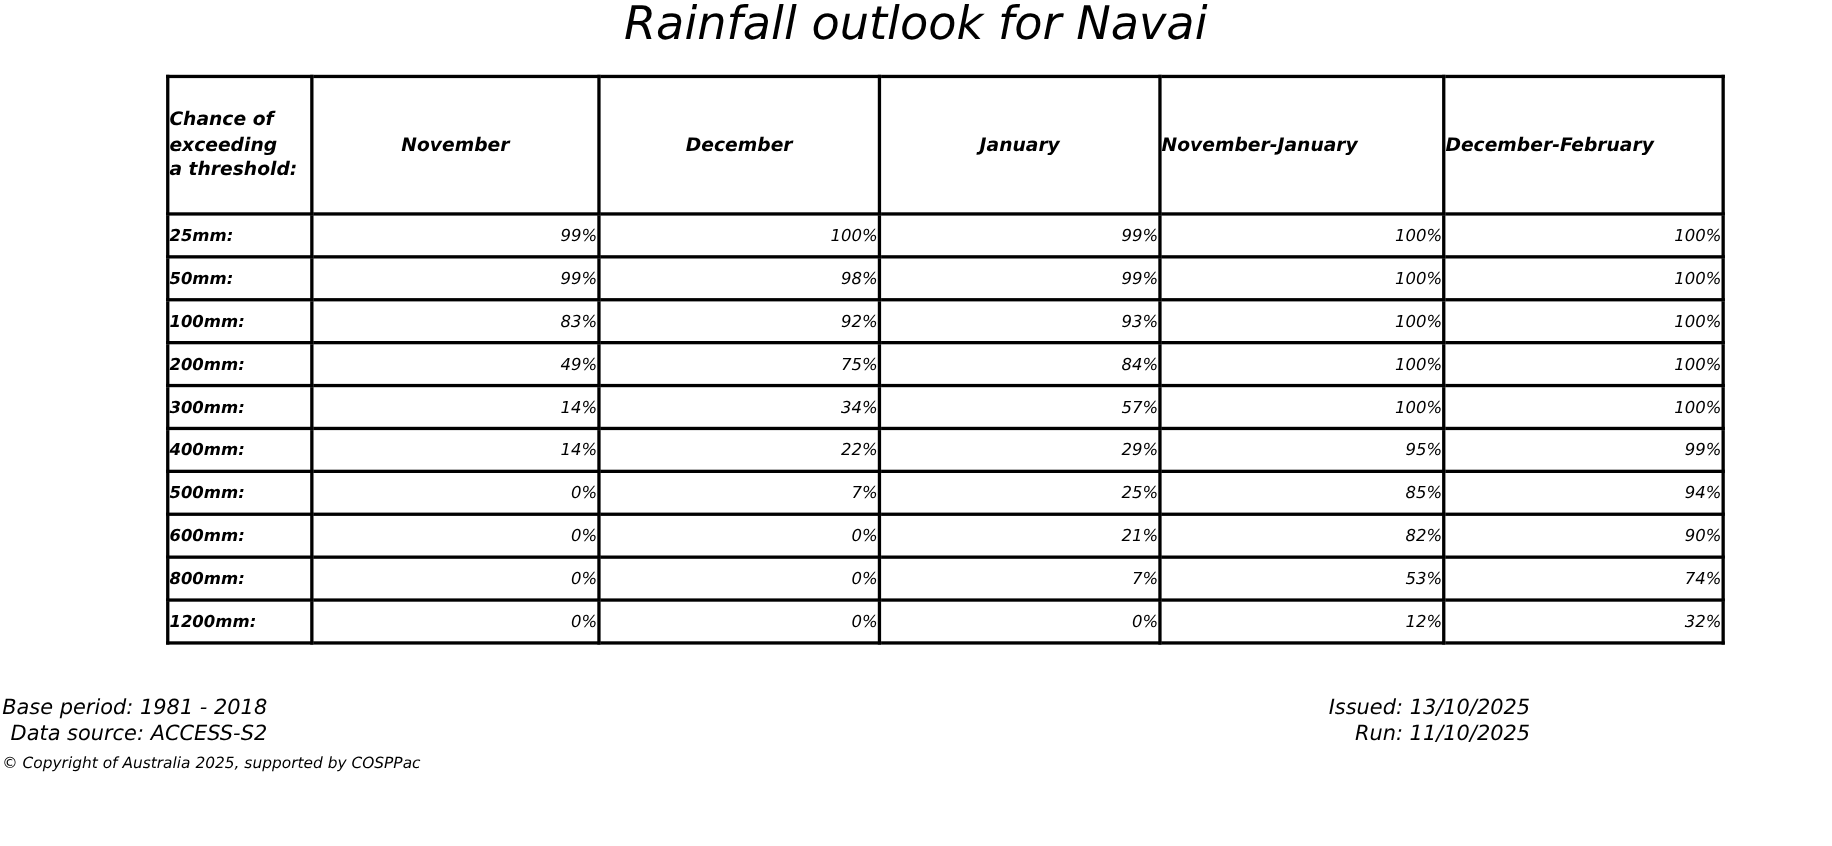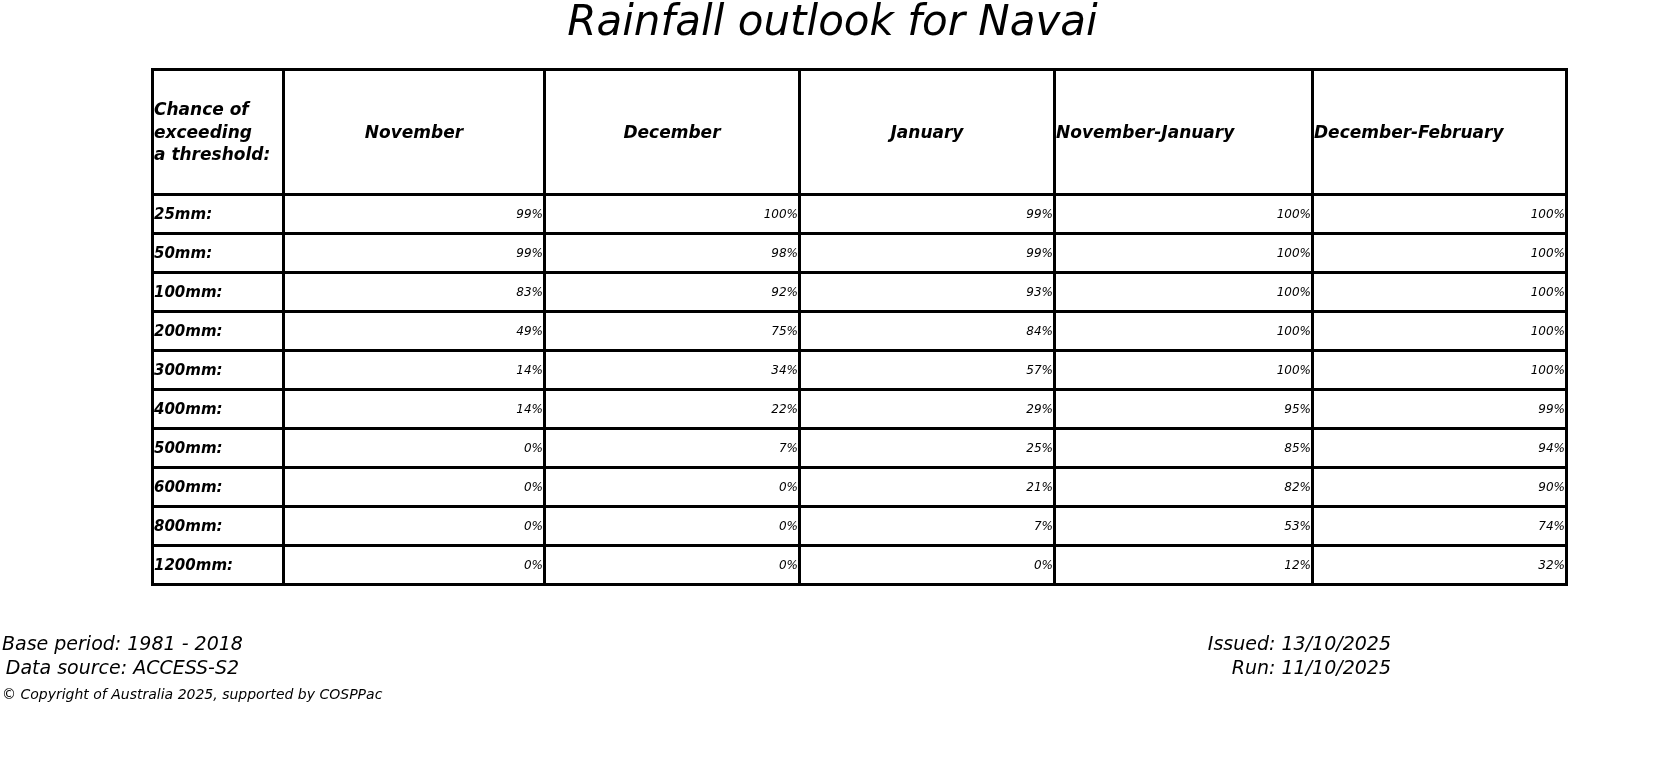--- a/index.html
+++ b/index.html
@@ -77,32 +77,32 @@
     height: 39px;
   }
   td.rowlabel {
     font-size: 15px;
     font-weight: bold;
     text-align: left;
     padding-left: 14px;
     margin-left: 12px;
   }
   td.val {
-    font-size: 12px;
+    font-size: 15px;
     font-weight: normal;
     text-align: right;
     padding-right: 16px;
   }
   .footer-left {
     position: absolute;
     left: 2px;
     top: 632px;
     font-size: 19px;
     line-height: 1.25;
-    text-align: center;
+    text-align: right;
   }
   .footer-right {
     position: absolute;
     right: 4px;
     top: 632px;
     font-size: 19px;
     line-height: 1.25;
     text-align: right;
   }
   .copyright {

